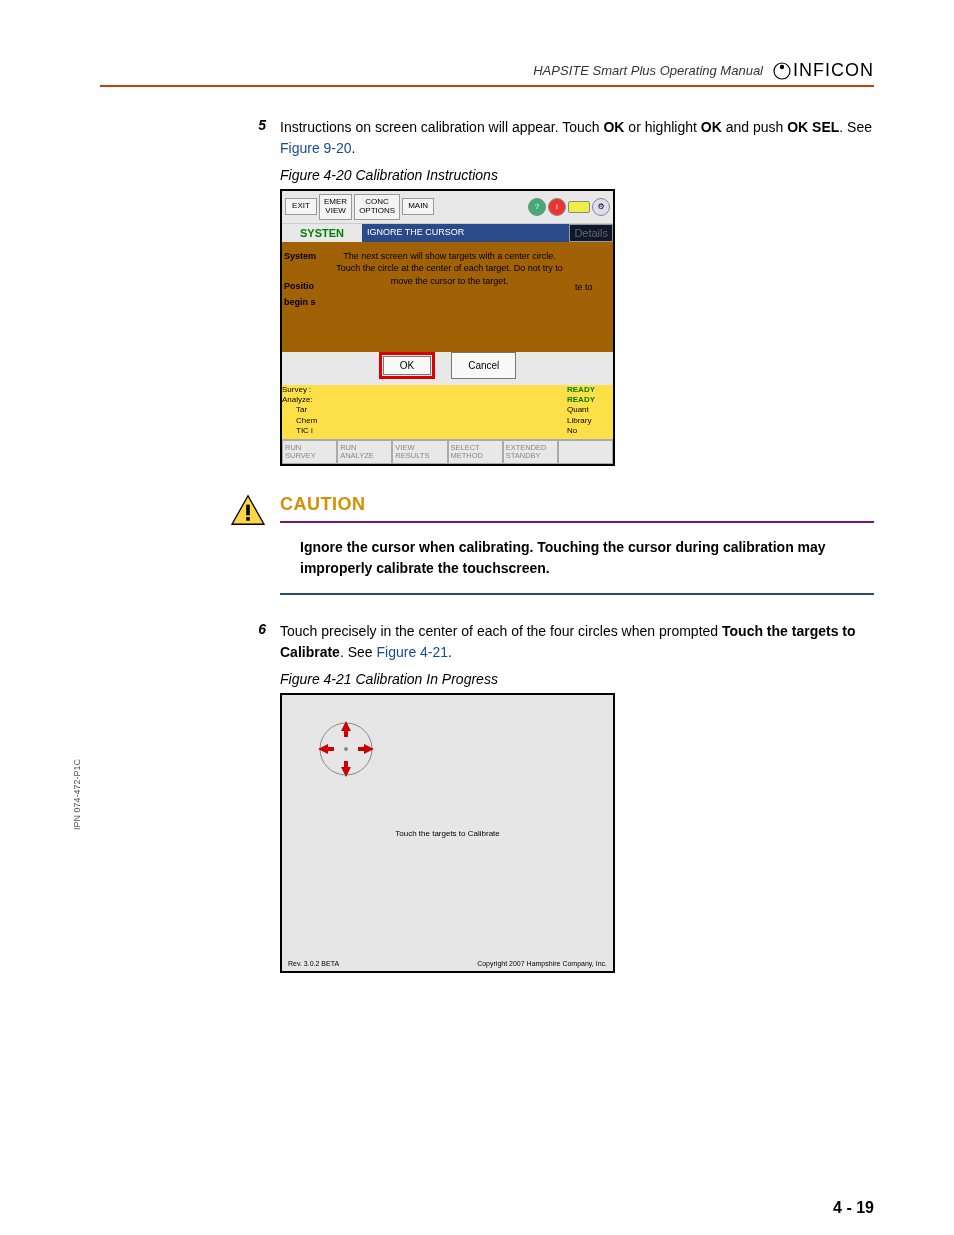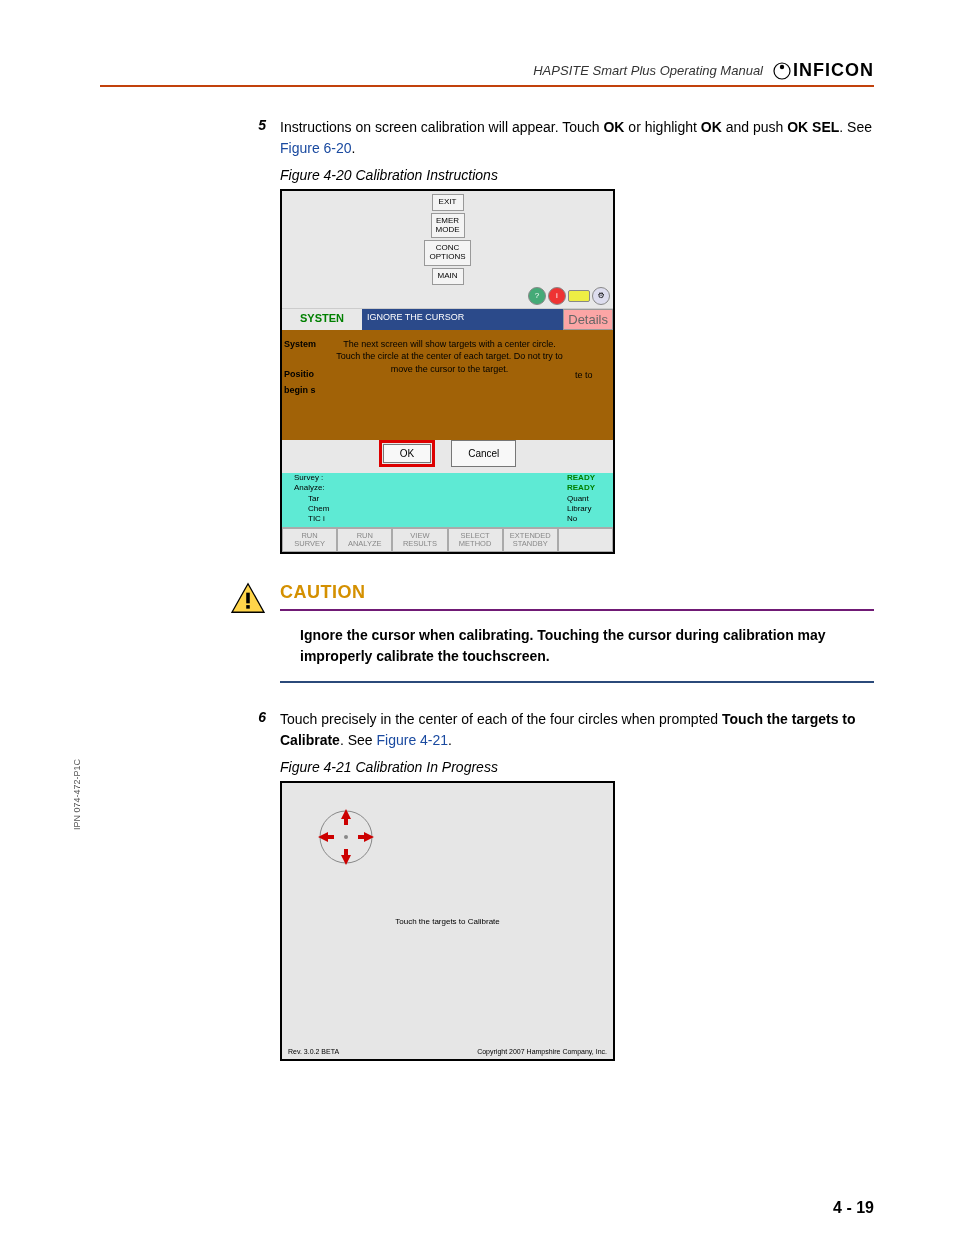--- a/index.html
+++ b/index.html
@@ -26,21 +26,21 @@
     margin-bottom: 30px;
   }
   .manual-title {
     font-style: italic;
     font-size: 13px;
     color: #333;
   }
   .logo {
     display: flex;
     align-items: center;
-    font-weight: bold;
+    font-weight: normal;
     font-size: 18px;
     letter-spacing: 1px;
   }
   .logo svg { margin-right: 2px; }
   .content {
     margin-left: 150px;
     margin-right: 0;
   }
   .step {
     display: flex;
@@ -72,21 +72,20 @@
     font-size: 9px;
     position: relative;
   }
   .topbar {
     display: flex;
     align-items: center;
     background: #e8e8e8;
     padding: 3px;
     gap: 2px;
     border-bottom: 1px solid #ccc;
-    flex-direction: column;
   }
   .topbtn {
     background: #f4f4f4;
     border: 1px solid #999;
     padding: 3px 4px;
     font-size: 8px;
     text-align: center;
     line-height: 1.1;
     min-width: 32px;
   }
@@ -115,23 +114,23 @@
   }
   .ignorebar {
     background: #2b4a8a;
     color: #fff;
     padding: 3px 5px;
     flex: 1;
     font-size: 9px;
   }
   .details {
     border: 1px solid #999;
-    background: #fca5a5;
+    background: #0f172a;
     padding: 2px 4px;
-    font-size: 13px;
+    font-size: 11px;
     color: #666;
   }
   .bodyrow {
     display: flex;
     background: #a16207;
     min-height: 110px;
   }
   .leftlabels {
     width: 44px;
     padding: 6px 2px;
@@ -162,38 +161,37 @@
     padding: 1px;
   }
   .okbtn, .cancelbtn {
     border: 1px solid #777;
     background: #f8f8f8;
     padding: 3px 16px;
     font-size: 10px;
   }
   .statusrow {
     display: flex;
-    background: #5eead4;
+    background: #fde047;
     font-size: 8px;
-    padding: 0 2px 2px 12px;
+    padding: 0 2px 2px 0;
   }
   .statusleft { flex: 1; line-height: 1.3; }
   .statusright { width: 44px; text-align: left; line-height: 1.3; }
   .ready { color: #008000; font-weight: bold; }
   .bottombar {
     display: flex;
     background: #e8e8e8;
     border-top: 1px solid #aaa;
   }
   .botbtn {
     flex: 1;
     border: 1px solid #aaa;
     padding: 3px 2px;
     font-size: 7.5px;
-    text-align: center;
     color: #888;
     line-height: 1.1;
   }
 
   
   .caution-block {
     margin: 28px 0 0 -20px;
     display: flex;
     gap: 14px;
   }
@@ -293,31 +291,31 @@
       </svg>
       <span>INFICON</span>
     </span>
   </div>
 
   <div class="content">
 
     <div class="step">
       <div class="step-num">5</div>
       <div class="step-text">
-        <span>Instructions on screen calibration will appear. Touch </span><b>OK</b><span> or highlight </span><b>OK</b><span> and push </span><b>OK SEL</b><span>. See </span><span class="ref-link">Figure 6-20</span><span>.</span>
+        <span>Instructions on screen calibration will appear. Touch </span><b>OK</b><span> or highlight </span><b>OK</b><span> and push </span><b>OK SEL</b><span>. See </span><span class="ref-link">Figure 9-20</span><span>.</span>
       </div>
     </div>
 
     <div class="fig-caption">Figure 4-20  Calibration Instructions</div>
 
     <div class="screenshot1">
       <div class="topbar">
         <div class="topbtn">EXIT</div>
         <div class="topbtn" style="white-space:pre">EMER
-MODE</div>
+VIEW</div>
         <div class="topbtn" style="white-space:pre">CONC
 OPTIONS</div>
         <div class="topbtn">MAIN</div>
         <div class="topicons">
           <div class="topicon" style="background:#4a7;color:#fff">?</div>
           <div class="topicon" style="background:#e33;color:#fff">i</div>
           <div class="topicon" style="border-radius:2px;background:#ee4;width:22px;height:12px"></div>
           <div class="topicon" style="background:#dde">⚙</div>
         </div>
       </div>

